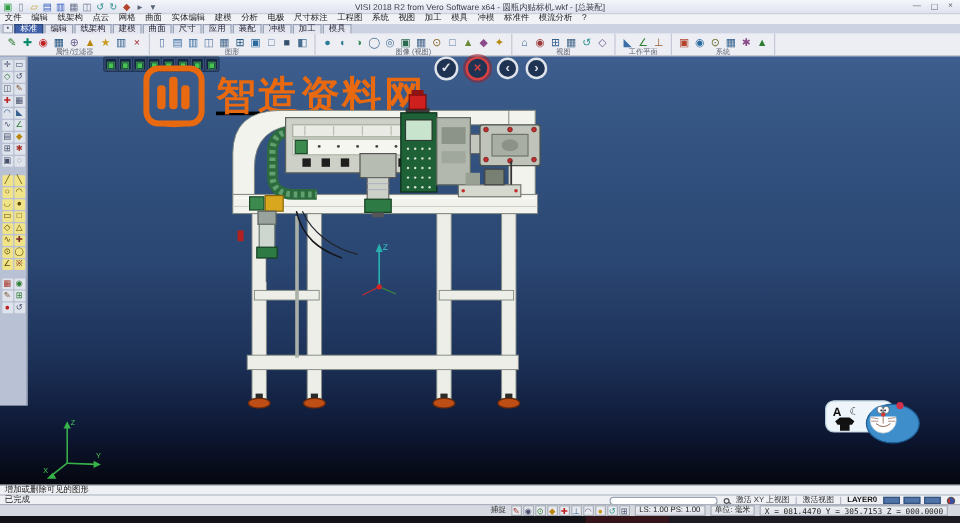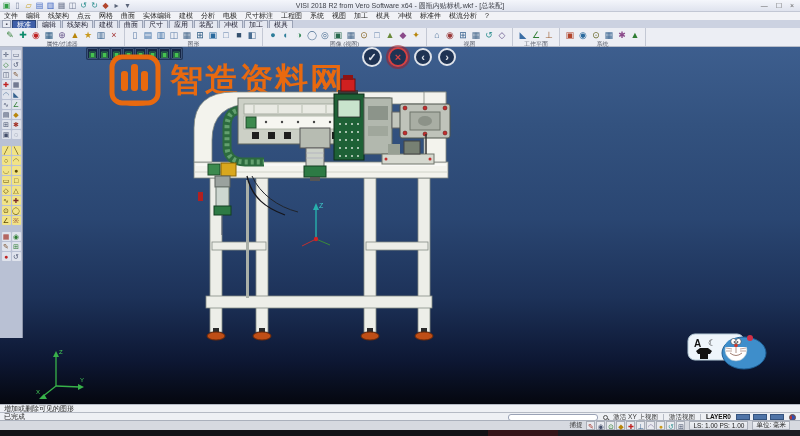--- a/index.html
+++ b/index.html
@@ -52,21 +52,21 @@
   #vcube .icn { width:11px; height:11px; font-size:8px; line-height:11px; text-align:center; background:#152544; border:1px solid #3d5377; border-radius:1px; }
 
   
   #confirm { position:absolute; left:362px; top:0px; display:flex; gap:6px; align-items:center; }
   .cbtn { width:20px; height:20px; border-radius:50%; border:2px solid #dfe3ea; color:#dfe3ea;
     background:rgba(8,16,36,.55); font-size:11px; line-height:16px; text-align:center; font-weight:bold; }
   .cbtn.danger { border-color:#d94040; color:#d94040; box-shadow:0 0 0 2px rgba(160,30,40,.55); }
   .cbtn.small { width:18px; height:18px; line-height:14px; }
 
   
-  #watermark { position:absolute; left:108px; top:6px; display:flex; align-items:center; gap:8px; pointer-events:none; }
+  #watermark { position:absolute; left:118px; top:6px; display:flex; align-items:center; gap:8px; pointer-events:none;text-decoration:underline; }
   #wm-text { font-size:33px; font-weight:bold; color:#e8690f; letter-spacing:2px; white-space:nowrap; }
 
   
   #doraemon { position:absolute; left:686px; top:279px; pointer-events:none; }
 
   
   .promptrow { position:absolute; left:0; width:800px; height:8px; background:#eef0f4; border-top:1px solid #b5bac4;
     font-size:7px; line-height:8px; color:#222; padding-left:4px; }
   #prompt1 { top:404px; }
   #prompt2 { top:412px; }
@@ -532,19 +532,20 @@
         <span class="icn" style="color: rgb(184, 134, 11);">◆</span>
         <span class="icn" style="color: rgb(191, 34, 34);">✚</span>
         <span class="icn" style="color: rgb(53, 97, 142);">⊥</span>
         <span class="icn" style="color: rgb(106, 90, 142);">◠</span>
         <span class="icn" style="color: rgb(201, 154, 30);">●</span>
         <span class="icn" style="color: rgb(45, 143, 143);">↺</span>
         <span class="icn" style="color: rgb(69, 80, 107);">⊞</span>
       </span>
     <span class="scell">LS: 1.00 PS: 1.00</span>
     <span class="scell">单位: 毫米</span>
+    <span class="scell coords">X = 081.4470 Y = 305.7153 Z = 000.0000</span>
   </div>
 
   <div id="taskstrip">
     <span class="patch1"></span>
       <span class="patch2"></span>
   </div>
 </div>
 
 </body></html>

